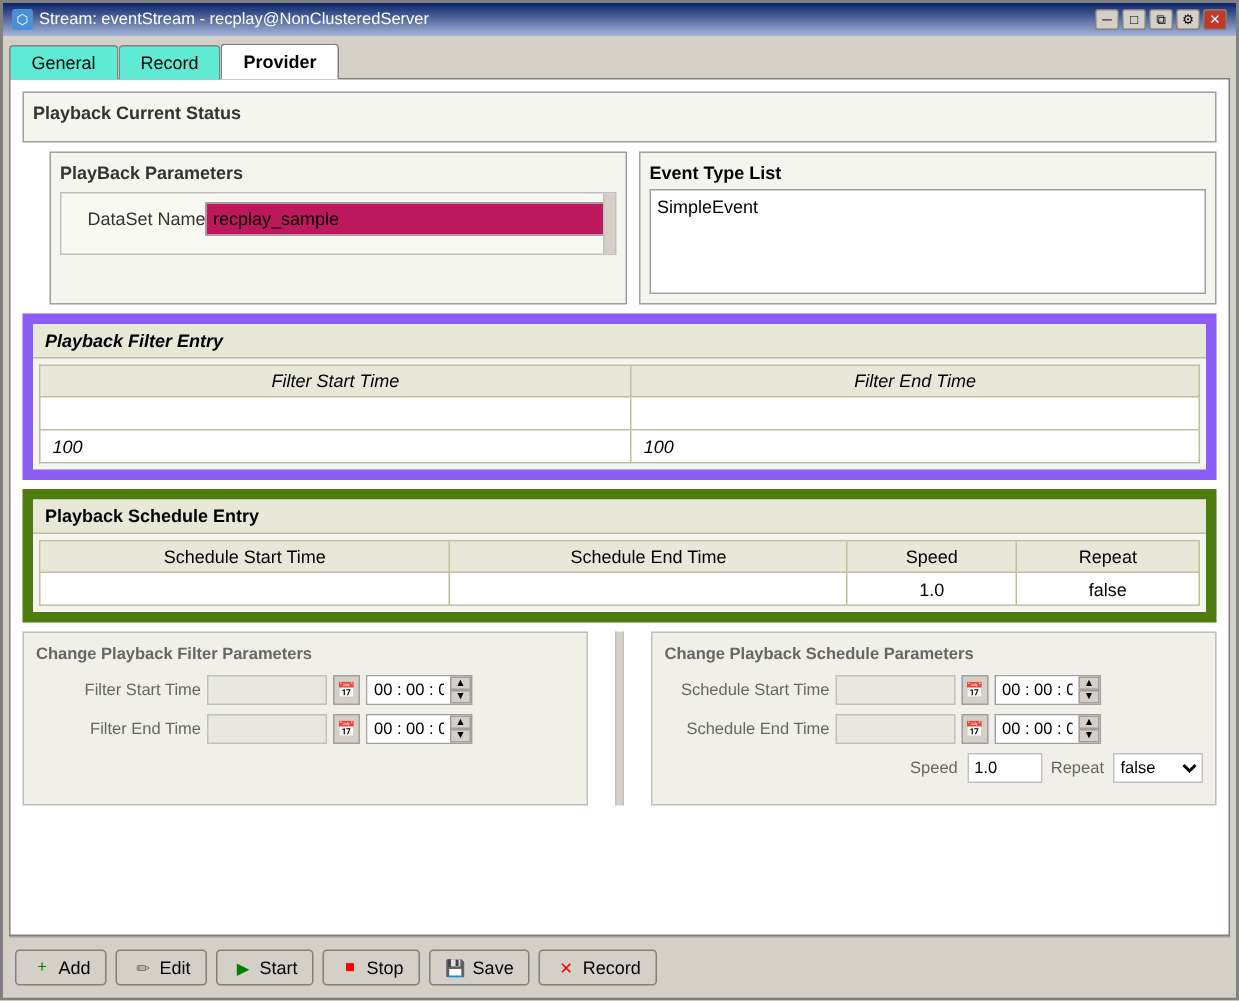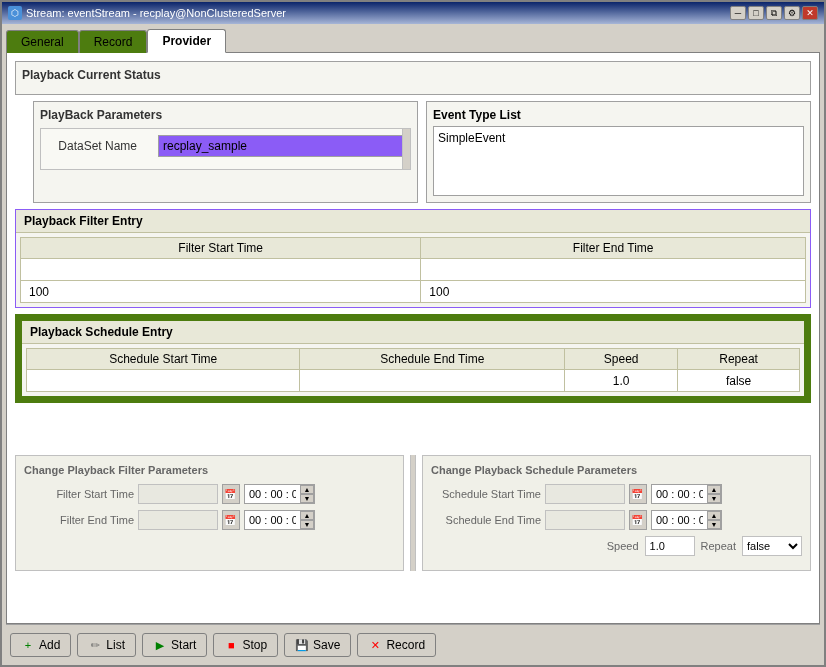--- a/index.html
+++ b/index.html
@@ -76,21 +76,21 @@
       flex-direction: column;
     }
     .tab-bar {
       display: flex;
       gap: 0;
       margin-bottom: 0;
       align-items: flex-end;
     }
     .tab {
       padding: 4px 14px;
-      background: #4d7c0f;
+      background: #5eead4;
       border: 1px solid #808080;
       border-bottom: none;
       cursor: pointer;
       font-size: 12px;
       border-radius: 3px 3px 0 0;
       position: relative;
       top: 1px;
     }
     .tab.active {
       background: #ffffff;
@@ -116,33 +116,33 @@
     }
     .section-title {
       font-weight: bold;
       font-size: 12px;
       color: #333;
       margin-bottom: 6px;
     }
     .param-row {
       display: flex;
       align-items: center;
-      gap: 21px;
+      gap: 0;
     }
     .param-label {
       width: 90px;
       text-align: right;
       font-size: 12px;
       color: #333;
     }
     .param-input {
       flex: 1;
       height: 22px;
       border: 1px solid #a0a0a0;
-      background: #8b5cf6;
+      background: #be185d;
       padding: 2px 4px;
       font-size: 12px;
     }
     .param-select {
       flex: 1;
       height: 22px;
       border: 1px solid #a0a0a0;
       background: white;
       font-size: 12px;
     }
@@ -191,22 +191,21 @@
     }
     .schedule-table td {
       border: 1px solid #c0c0a0;
       padding: 3px 8px;
       background: white;
       height: 22px;
       text-align: center;
     }
     .bottom-params {
       display: flex;
-      gap: 6px;
-      margin-top: 46px;
+      gap: 18px;
     }
     .change-section {
       flex: 1;
       border: 1px solid #c0c0c0;
       padding: 8px;
       background: #f0f0e8;
     }
     .change-section-title {
       font-size: 11px;
       color: #666;
@@ -400,21 +399,21 @@
         </div>
 
         <div style="flex:1; border:1px solid #a0a0a0; padding:6px; background:#f5f5f0;">
           <div class="event-type-label">Event Type List</div>
           <div class="event-type-list">
             <div>SimpleEvent</div>
           </div>
         </div>
       </div>
 
-      <div style="border:1px solid #8b5cf6; padding:0; background:#f5f5f0;">
+      <div style="border:7px solid #8b5cf6; padding:0; background:#f5f5f0;font-style:italic;">
         <div style="background:#e8e8d8; padding:4px 8px; border-bottom:1px solid #c0c0a0; font-weight:bold; font-size:12px;">Playback Filter Entry</div>
         <div style="padding:4px;">
           <table class="filter-table">
             <thead>
               <tr>
                 <th>Filter Start Time</th>
                 <th>Filter End Time</th>
               </tr>
             </thead>
             <tbody>
@@ -528,21 +527,21 @@
 
     </div>
 
     <div class="footer-buttons">
       <button class="footer-btn">
         <span class="btn-icon" style="color:green;">+</span>
         <span>Add</span>
       </button>
       <button class="footer-btn">
         <span class="btn-icon" style="color:#666;">✏</span>
-        <span>List</span>
+        <span>Edit</span>
       </button>
       <button class="footer-btn">
         <span class="btn-icon" style="color:green;">▶</span>
         <span>Start</span>
       </button>
       <button class="footer-btn">
         <span class="btn-icon" style="color:red;">■</span>
         <span>Stop</span>
       </button>
       <button class="footer-btn">

